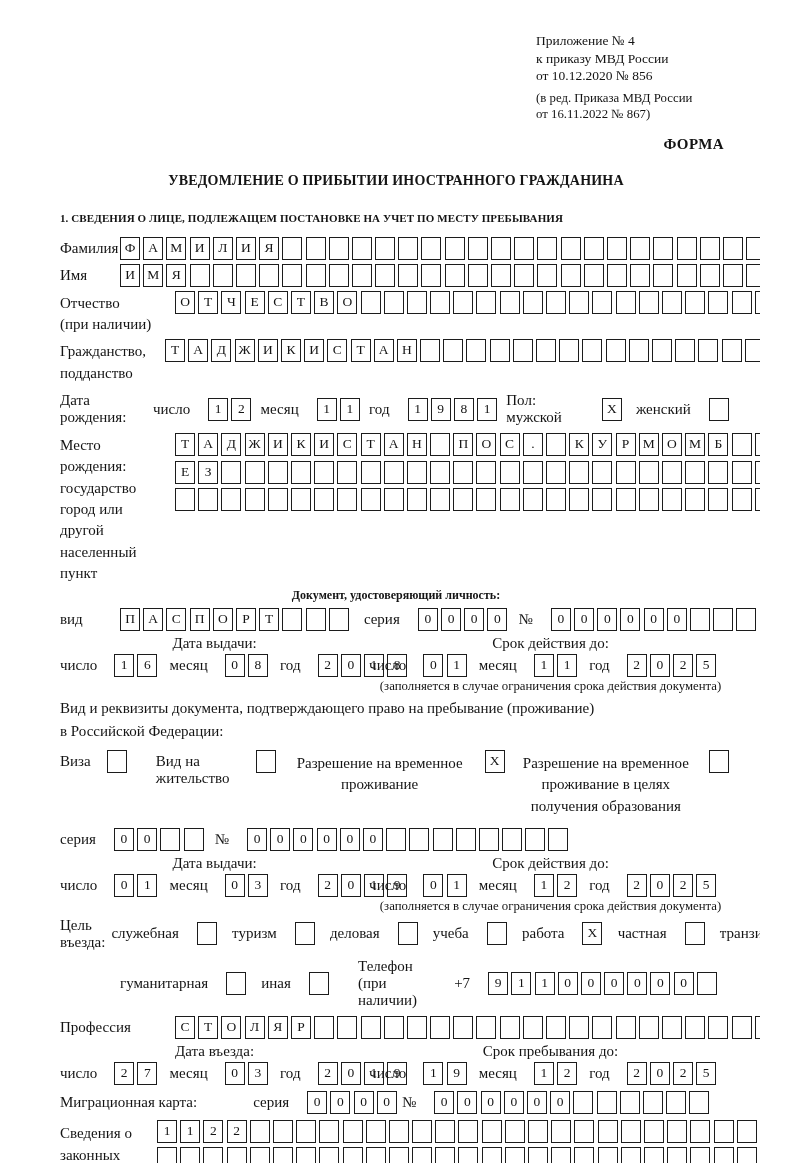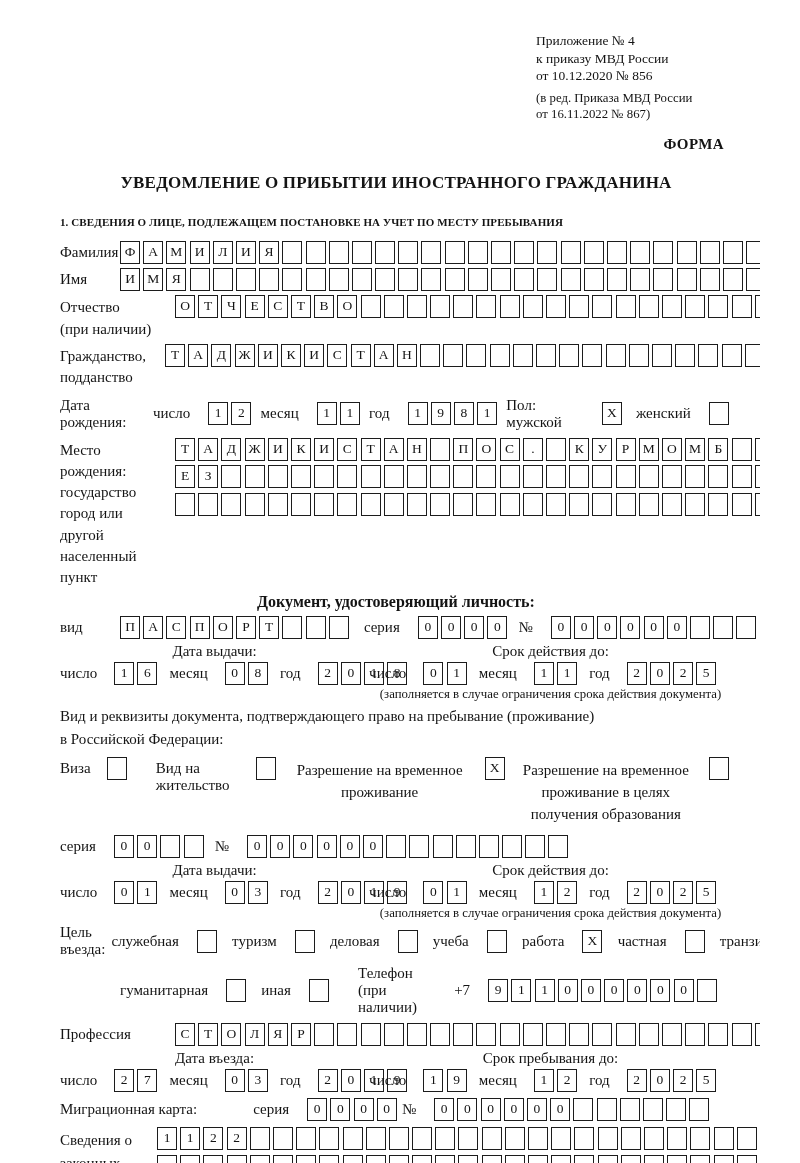--- a/index.html
+++ b/index.html
@@ -6,37 +6,37 @@
   .page {
     width:760px; height:1163px; box-sizing:border-box;
     padding:32px 28px 0 60px;
     font-family:"Liberation Serif","DejaVu Serif",serif;
     color:#141414; font-size:15px; overflow:hidden; background:#fff;
   }
   
   .annex { margin-left:auto; width:196px; line-height:1.3; font-size:13.5px; }
   .annex .ed { font-size:12.8px; margin-top:5px; line-height:1.3; }
   .forma { text-align:right; font-weight:bold; font-size:15px; margin-top:13px; padding-right:8px; letter-spacing:.4px; }
-  .title { text-align:center; font-weight:bold; font-size:17px; margin-top:17px; line-height:1.5; letter-spacing:.2px; }
+  .title { text-align:center; font-weight:bold; font-size:14px; margin-top:17px; line-height:1.5; letter-spacing:.2px; }
   .blank { display:inline-block; width:54px; border-bottom:2px solid #3a3a3a; height:.95em; margin-left:12px; }
   .sec-h { font-weight:bold; font-size:11px; margin-top:21px; margin-bottom:13px; letter-spacing:.1px; white-space:nowrap; }
   
   .row { display:flex; align-items:flex-start; margin-bottom:4px; }
   .vcenter { align-items:center; }
   .lbl { flex:none; padding-top:3px; }
   .w48 { width:48px; } .w93 { width:93px; } .w103 { width:103px; } .w85 { width:85px; }
   .lblcol { flex:none; line-height:1.42; padding-top:2px; }
   .cells { white-space:nowrap; flex:none;padding-left:12px; }
   .cell {
     display:inline-block; box-sizing:border-box; width:20px; height:23px;
     border:1.8px solid #1c1c1c; margin-right:3.2px; text-align:center;
     font-size:13.5px; line-height:19px; vertical-align:top; background:#fff;
   }
   .stack .cells { display:block; margin-bottom:4.5px; }
-  .doc-h { text-align:center; font-weight:bold; font-size:16px; margin:2px 0 5px 0; }
+  .doc-h { text-align:center; font-weight:bold; font-size:12px; margin:2px 0 5px 0; }
   .ml12 { margin-left:12px; } .ml8 { margin-left:8px; } .mr6 { margin-right:6px; }
   
   .dates { display:flex; margin:2px 0 3px 0; }
   .dcol-l { width:46%; flex:none; }
   .dcol-r { width:54%; flex:none; }
   .dhead { text-align:center; margin-bottom:2px; }
   .dline { display:flex; align-items:center; }
   .dline .dw { margin-right:5px; }
   .dline .cells { margin-right:9px; }
   .dnote { font-size:12.8px; text-align:center; margin-top:2px; white-space:nowrap; }

